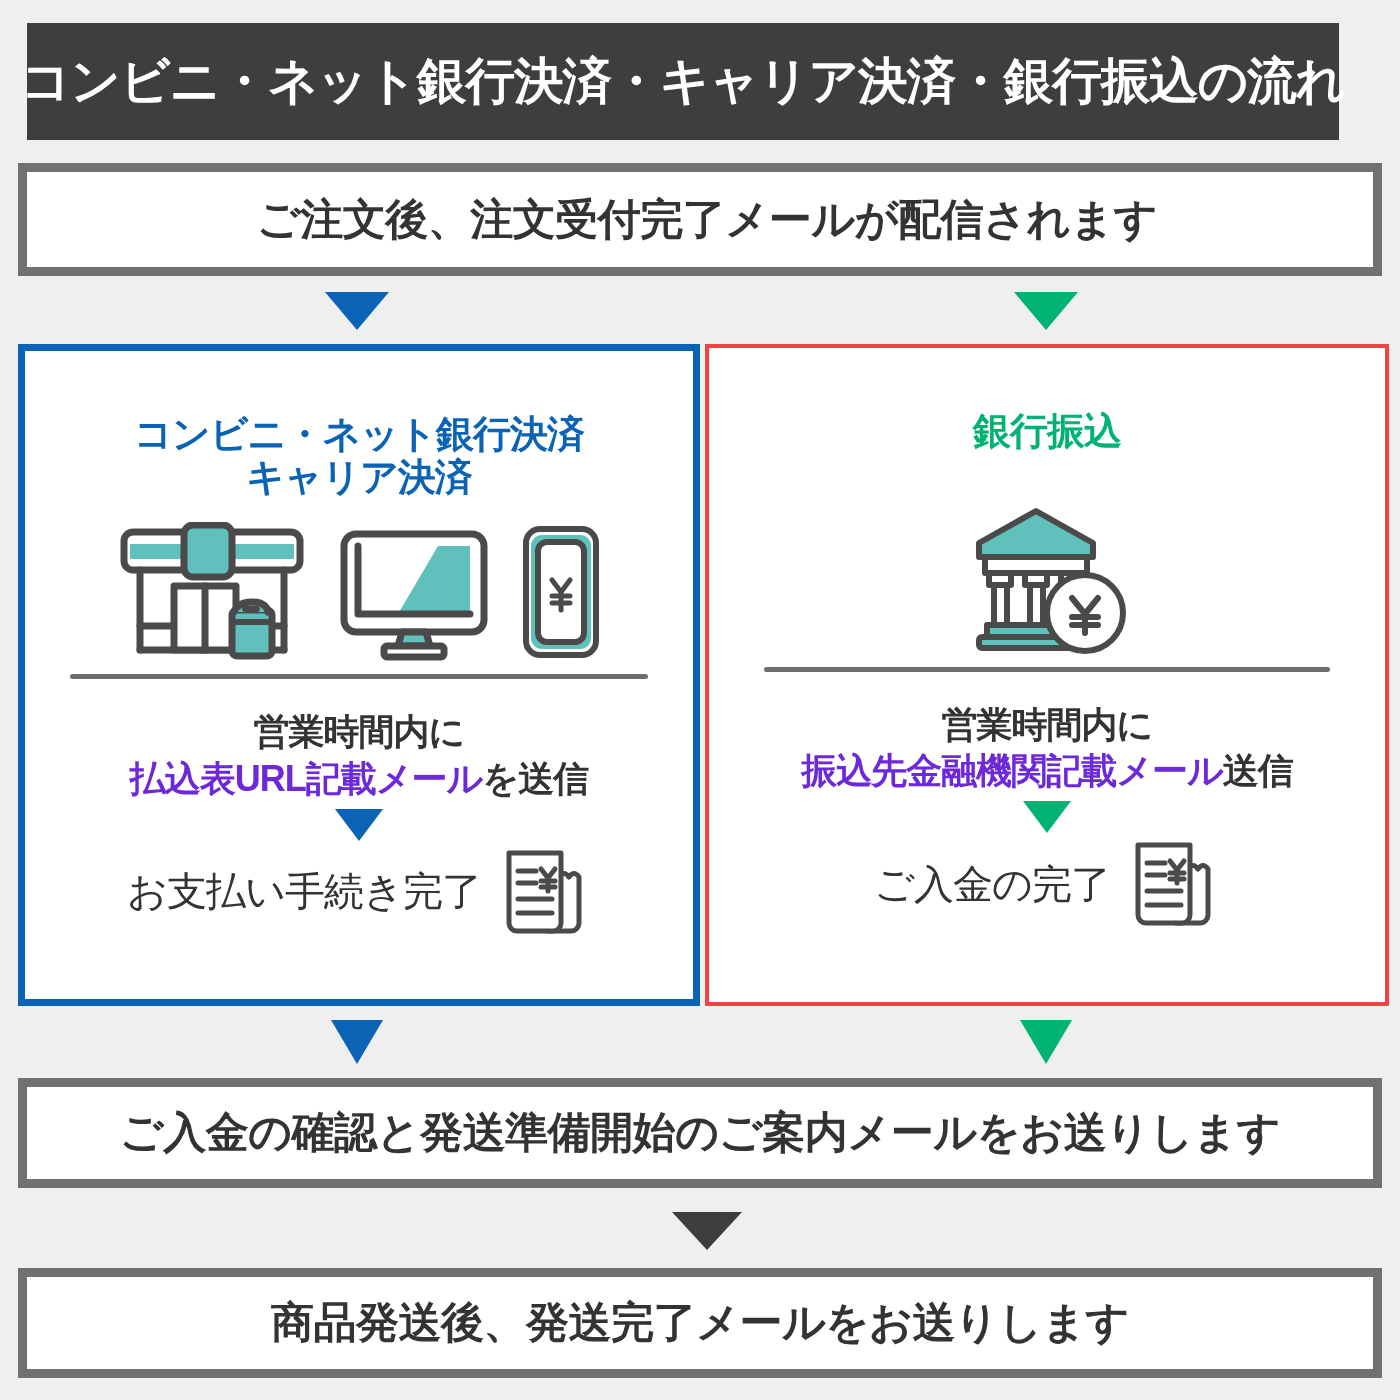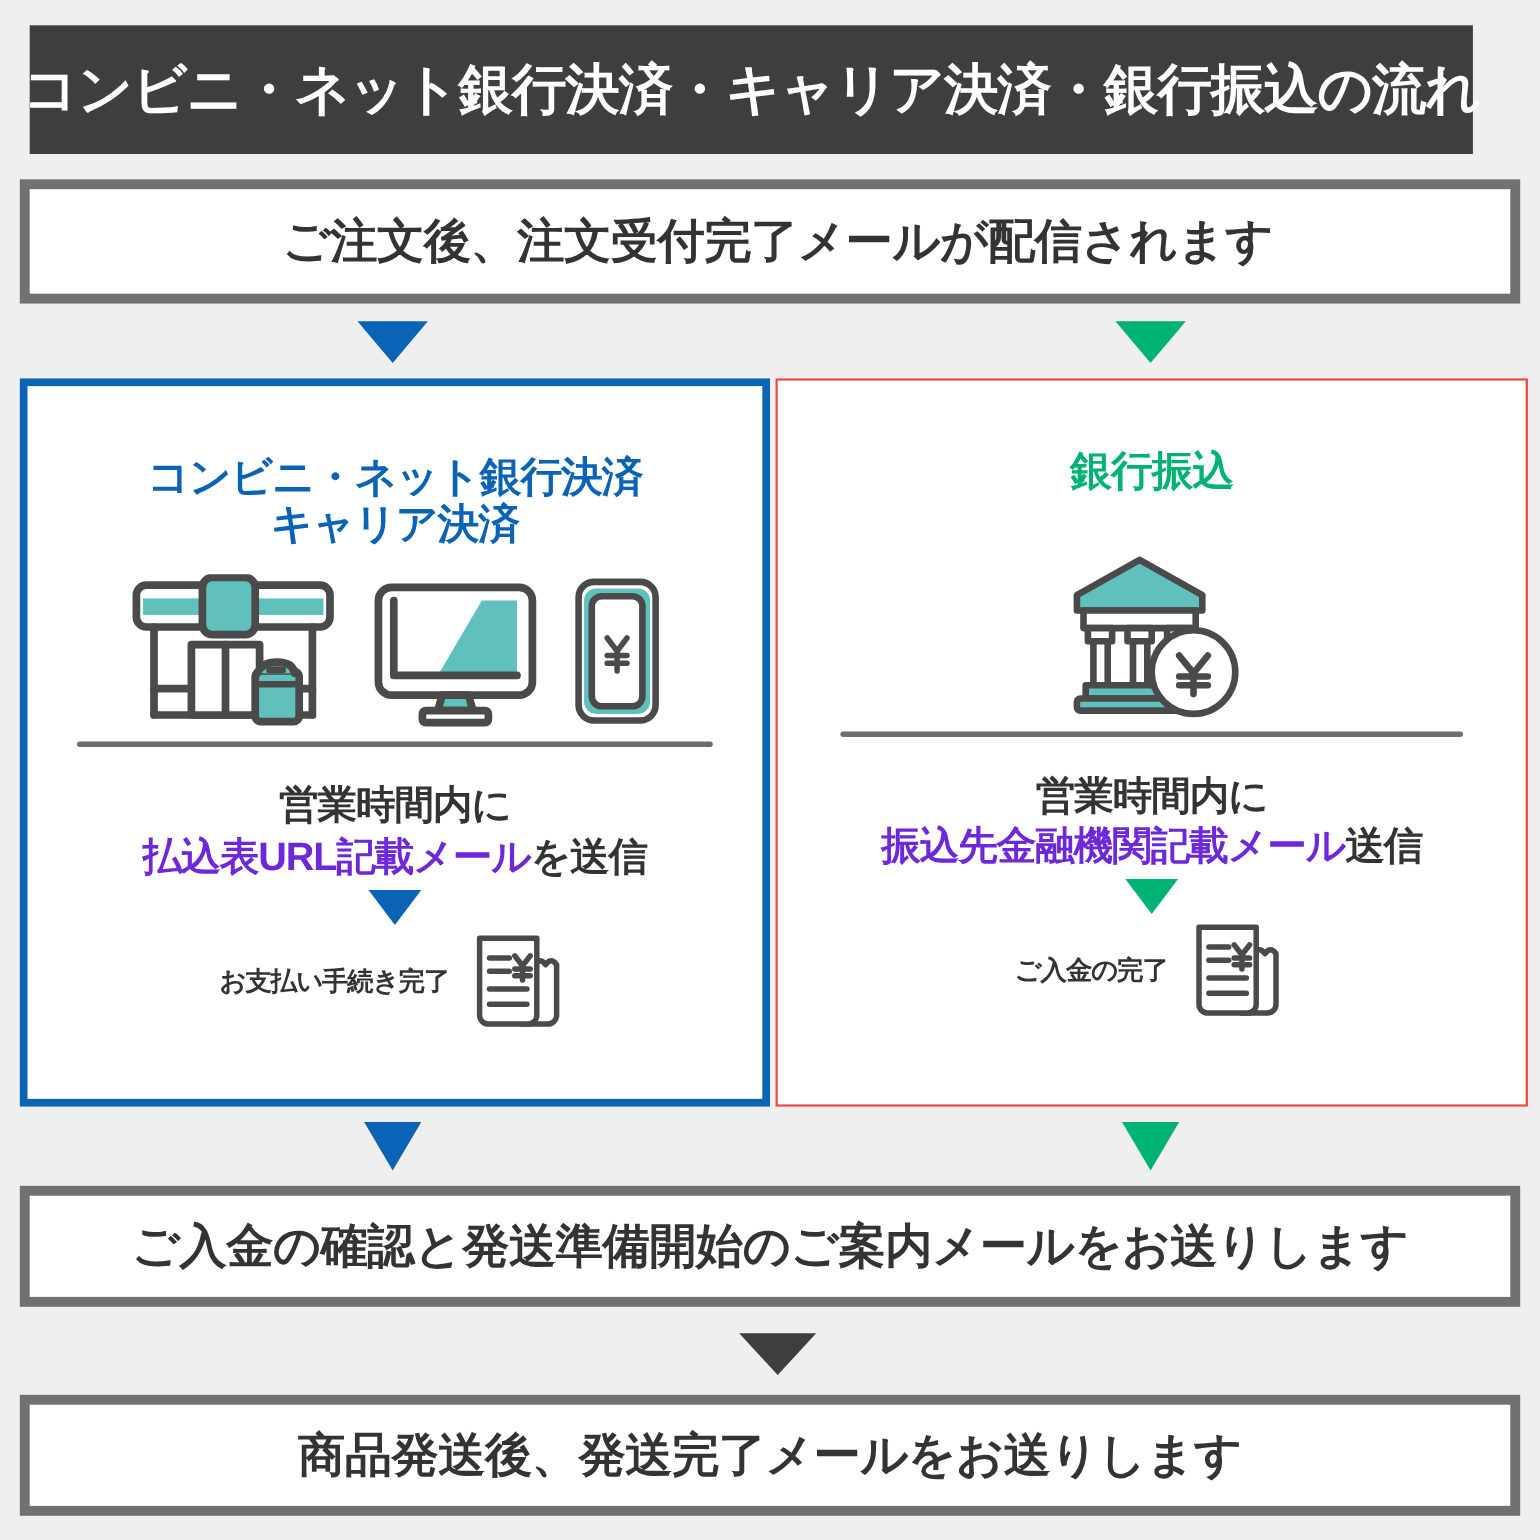--- a/index.html
+++ b/index.html
@@ -87,21 +87,21 @@
   .arrow-inline.blue  { border-top: 32px solid #0b63b5; }
   .arrow-inline.green { border-top: 32px solid #00b373; }
 
   
   .panel {
     position: absolute; top: 344px; height: 662px;
     background: #ffffff;
     display: flex; flex-direction: column; align-items: center;
   }
   #panel-conveni { left: 18px;  width: 682px; border: 7px solid #0b63b5; }
-  #panel-bank    { left: 705px; width: 684px; border: 2px solid #ef4444; }
+  #panel-bank    { left: 705px; width: 684px; border: 4px solid #ef4444; }
 
   .panel-heading {
     margin-top: 62px;
     text-align: center;
     font-weight: bold;
     font-size: 38px;
     line-height: 1.12;
     letter-spacing: -1px;
     white-space: pre-line;
   }
@@ -134,21 +134,21 @@
     letter-spacing: -1px;
   }
   .note .hl-orange { color: #6d28d9; }
 
   .final-row {
     display: flex; align-items: center; justify-content: center;
     gap: 14px;
     margin-top: 2px;
   }
   .final-row .final-text {
-    font-weight: bold; font-size: 24px; color: #333333;
+    font-weight: normal; font-size: 40px; color: #333333;
     letter-spacing: -1px; white-space: nowrap; text-align: right;
   }
   svg { display: block; }
 </style>
 </head>
 <body>
 
 <div class="page">
 
   <div class="title-bar">

